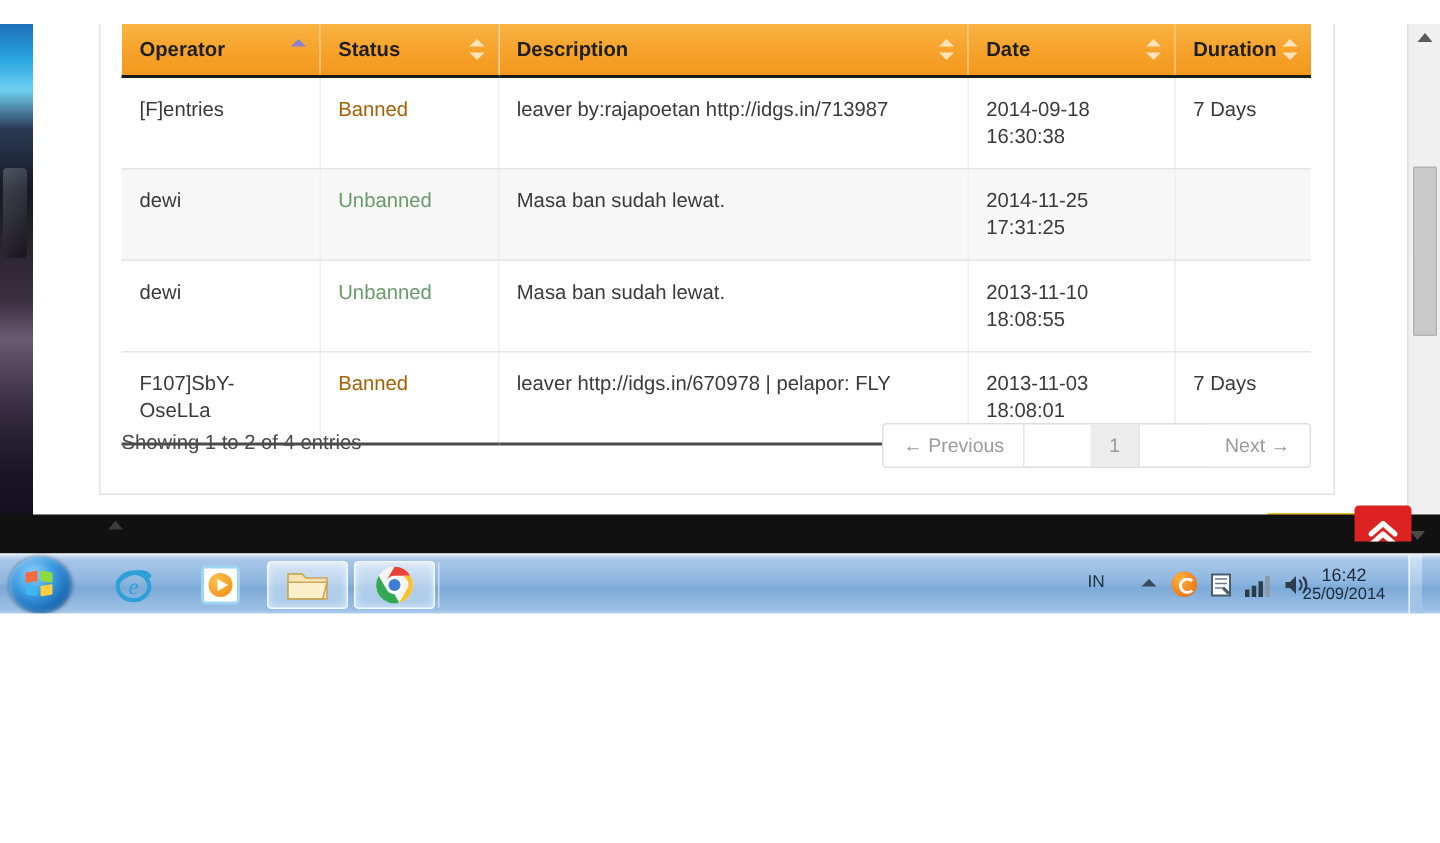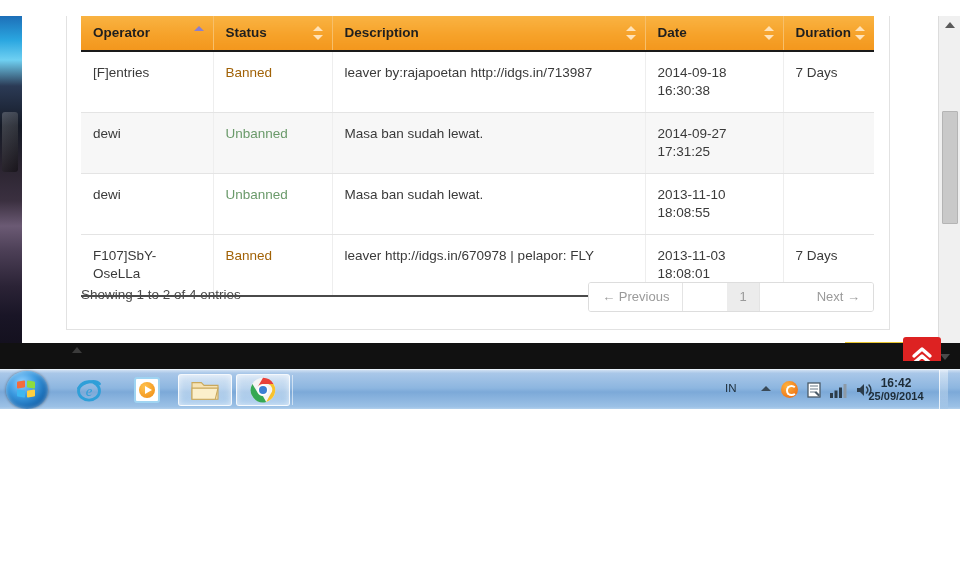--- a/index.html
+++ b/index.html
@@ -395,21 +395,20 @@
   #tray-vol { left: 142px; }
 
   #clock {
     position: absolute;
     right: 14px; top: 7px;
     width: 76px;
     text-align: center;
     color: #1d2c38;
     font-size: 11.5px;
     line-height: 13px;
-    font-weight: bold;
   }
   #clock .t { font-size: 12px; }
   #clock .d { font-size: 11px; }
 
   #show-desktop {
     position: absolute;
     right: 0; top: 0;
     width: 9px; height: 40px;
     background: linear-gradient(to bottom, rgba(255,255,255,.45), rgba(160,195,230,.5));
     border-left: 1px solid rgba(255,255,255,.75);
@@ -499,21 +498,21 @@
           <td>7 Days</td>
         </tr>
 
         <tr class="striped">
           <td>dewi</td>
           <td>
             <span class="st-unbanned">Unbanned</span>
           </td>
           <td>Masa ban sudah lewat.</td>
           <td>
-            <span>2014-09-27</span>
+            <span>2014-11-25</span>
             <span class="date-line2">17:31:25</span>
           </td>
           <td></td>
         </tr>
 
         <tr>
           <td>dewi</td>
           <td>
             <span class="st-unbanned">Unbanned</span>
           </td>

